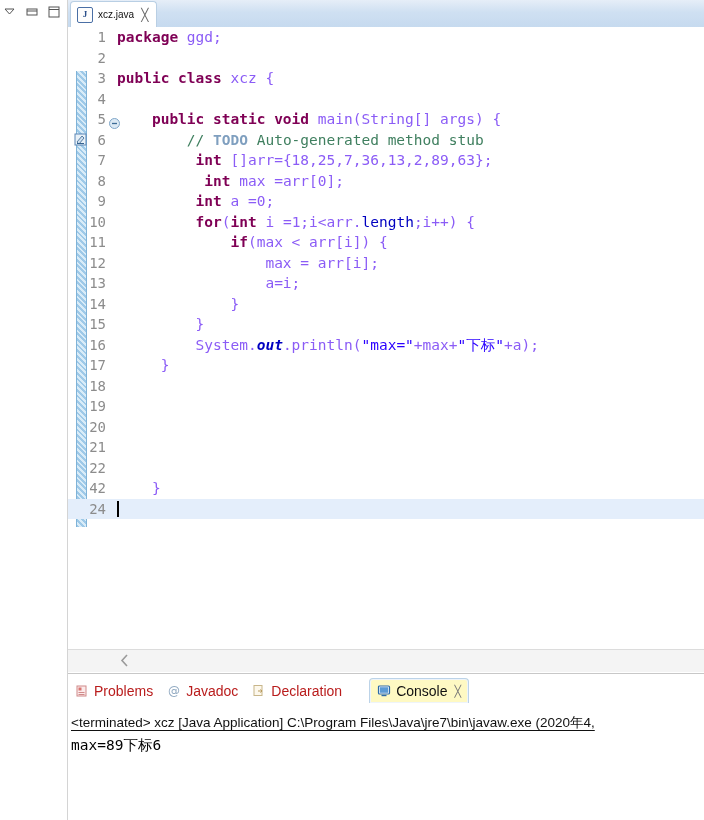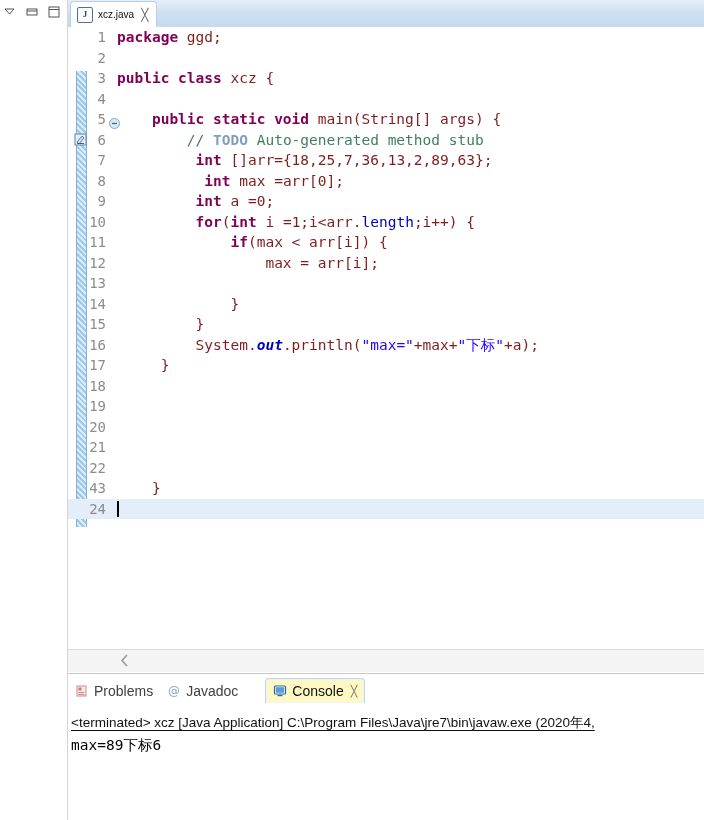--- a/index.html
+++ b/index.html
@@ -85,21 +85,21 @@
     color:#8c8c8c;font-size:14px;
     font-family:"DejaVu Sans Mono","Liberation Mono",monospace;
   }
   .fold{
     position:absolute;left:41px;top:5px;width:11px;height:11px;
   }
   .ctext{
     position:absolute;left:49px;top:0;white-space:pre;
   }
   .kw{color:#7f0055;font-weight:bold;}
-  .plain{color:#7f1d1d;}
+  .plain{color:#8b5cf6;}
   .cmt-todo{color:#7f9fbf;font-weight:bold;}
   .cmt-gray{color:#3f7f5f;}
   .str{color:#2a00ff;}
   .fld{color:#0000c0;margin-top:29px;}
   .stat{color:#0000c0;font-weight:bold;font-style:italic;}
   #caret{
     position:absolute;left:49px;top:2px;width:1.5px;height:16px;background:#000;
   }
   #hscroll{
     position:absolute;left:0;top:649px;width:636px;height:22px;
@@ -114,21 +114,21 @@
     background:#ffffff;border-top:1px solid #c8c8c8;
   }
   #console-tabs{
     position:absolute;left:0;top:0;width:636px;height:29px;
     background:#ffffff;
     display:flex;align-items:flex-end;
   }
   .ctab{
     height:25px;display:flex;align-items:center;gap:5px;
     padding:0 7px;box-sizing:border-box;
-    color:#404040;font-size:14px;white-space:nowrap;
+    color:#b91c1c;font-size:14px;white-space:nowrap;
   }
   .ctab.active{
     color:#111;
     background:#fef9c3;
     border:1px solid #bcd3e8;border-bottom:none;
     border-top-left-radius:4px;border-top-right-radius:4px;
     box-shadow:0 0 0 1px #eef4fa inset;
     margin-left:20px;
   }
   .ctab-icon{width:14px;height:14px;flex:none;}
@@ -203,31 +203,31 @@
               <circle cx="5.5" cy="5.5" r="5" fill="#dce9f4" stroke="#7fa6c8" stroke-width="1"></circle>
               <line x1="3" y1="5.5" x2="8" y2="5.5" stroke="#3c6b96" stroke-width="1.3"></line>
             </svg></span><span class="ctext"><span class="plain">    </span><span class="kw">public static void </span><span class="plain">main(String[] args) {</span></span></div>
         <div class="cline"><span class="lnum">6</span><span class="ctext"><span class="plain">        </span><span class="cmt-gray">// </span><span class="cmt-todo">TODO</span><span class="cmt-gray"> Auto-generated method stub</span></span></div>
         <div class="cline"><span class="lnum">7</span><span class="ctext"><span class="plain">         </span><span class="kw">int</span><span class="plain"> []arr={18,25,7,36,13,2,89,63};</span></span></div>
         <div class="cline"><span class="lnum">8</span><span class="ctext"><span class="plain">          </span><span class="kw">int</span><span class="plain"> max =arr[0];</span></span></div>
         <div class="cline"><span class="lnum">9</span><span class="ctext"><span class="plain">         </span><span class="kw">int</span><span class="plain"> a =0;</span></span></div>
         <div class="cline"><span class="lnum">10</span><span class="ctext"><span class="plain">         </span><span class="kw">for</span><span class="plain">(</span><span class="kw">int</span><span class="plain"> i =1;i&lt;arr.</span><span class="fld">length</span><span class="plain">;i++) {</span></span></div>
         <div class="cline"><span class="lnum">11</span><span class="ctext"><span class="plain">             </span><span class="kw">if</span><span class="plain">(max &lt; arr[i]) {</span></span></div>
         <div class="cline"><span class="lnum">12</span><span class="ctext"><span class="plain">                 max = arr[i];</span></span></div>
-        <div class="cline"><span class="lnum">13</span></div>
+        <div class="cline"><span class="lnum">13</span><span class="ctext"><span class="plain">                 a=i;</span></span></div>
         <div class="cline"><span class="lnum">14</span><span class="ctext"><span class="plain">             }</span></span></div>
         <div class="cline"><span class="lnum">15</span><span class="ctext"><span class="plain">         }</span></span></div>
         <div class="cline"><span class="lnum">16</span><span class="ctext"><span class="plain">         System.</span><span class="stat">out</span><span class="plain">.println(</span><span class="str">"max="</span><span class="plain">+max+</span><span class="str">"下标"</span><span class="plain">+a);</span></span></div>
         <div class="cline"><span class="lnum">17</span><span class="ctext"><span class="plain">     }</span></span></div>
         <div class="cline"><span class="lnum">18</span><span class="ctext"></span></div>
         <div class="cline"><span class="lnum">19</span><span class="ctext"></span></div>
         <div class="cline"><span class="lnum">20</span><span class="ctext"></span></div>
         <div class="cline"><span class="lnum">21</span><span class="ctext"></span></div>
         <div class="cline"><span class="lnum">22</span><span class="ctext"></span></div>
-        <div class="cline"><span class="lnum">43</span><span class="ctext"><span class="plain">    }</span></span></div>
+        <div class="cline"><span class="lnum">42</span><span class="ctext"><span class="plain">    }</span></span></div>
         <div class="cline current"><span class="lnum">24</span><span class="ctext"></span><span id="caret"></span></div>
       </div>
   </div>
 
   <div id="hscroll">
     <div id="hscroll-left">
       <svg width="14" height="15" viewBox="0 0 14 15">
         <path d="M9 2 L4 7.5 L9 13" fill="none" stroke="#9a9a9a" stroke-width="1.6"></path>
       </svg>
     </div>
@@ -244,20 +244,27 @@
             <line x1="3.5" y1="10.5" x2="9.5" y2="10.5" stroke="#d08a8a"></line>
           </svg></span>
         <span>Problems</span>
       </div>
       <div class="ctab">
         <span class="ctab-icon"><svg width="14" height="14" viewBox="0 0 14 14">
             <text x="7" y="11" font-size="12" text-anchor="middle" fill="#8fa8c0" font-family="DejaVu Sans, sans-serif">@</text>
           </svg></span>
         <span>Javadoc</span>
       </div>
+      <div class="ctab">
+        <span class="ctab-icon"><svg width="14" height="14" viewBox="0 0 14 14">
+            <rect x="2" y="1.5" width="8" height="10" fill="#fdf8ec" stroke="#c8b68a"></rect>
+            <path d="M6 7 l4 0 l-1.5 -1.6 M10 7 l-1.5 1.6" fill="none" stroke="#b79a5c"></path>
+          </svg></span>
+        <span>Declaration</span>
+      </div>
       <div class="ctab active">
         <span class="ctab-icon"><svg width="14" height="14" viewBox="0 0 14 14">
             <rect x="1.5" y="2" width="11" height="8" rx="1" fill="#ffffff" stroke="#2b6aa8" stroke-width="1.2"></rect>
             <rect x="2.8" y="3.2" width="8.4" height="5.6" fill="#5b9bd5"></rect>
             <line x1="4.5" y1="11.5" x2="9.5" y2="11.5" stroke="#2b6aa8" stroke-width="1.4"></line>
           </svg></span>
         <span>Console</span>
         <span class="ctab-close">╳</span>
       </div>
     </div>

